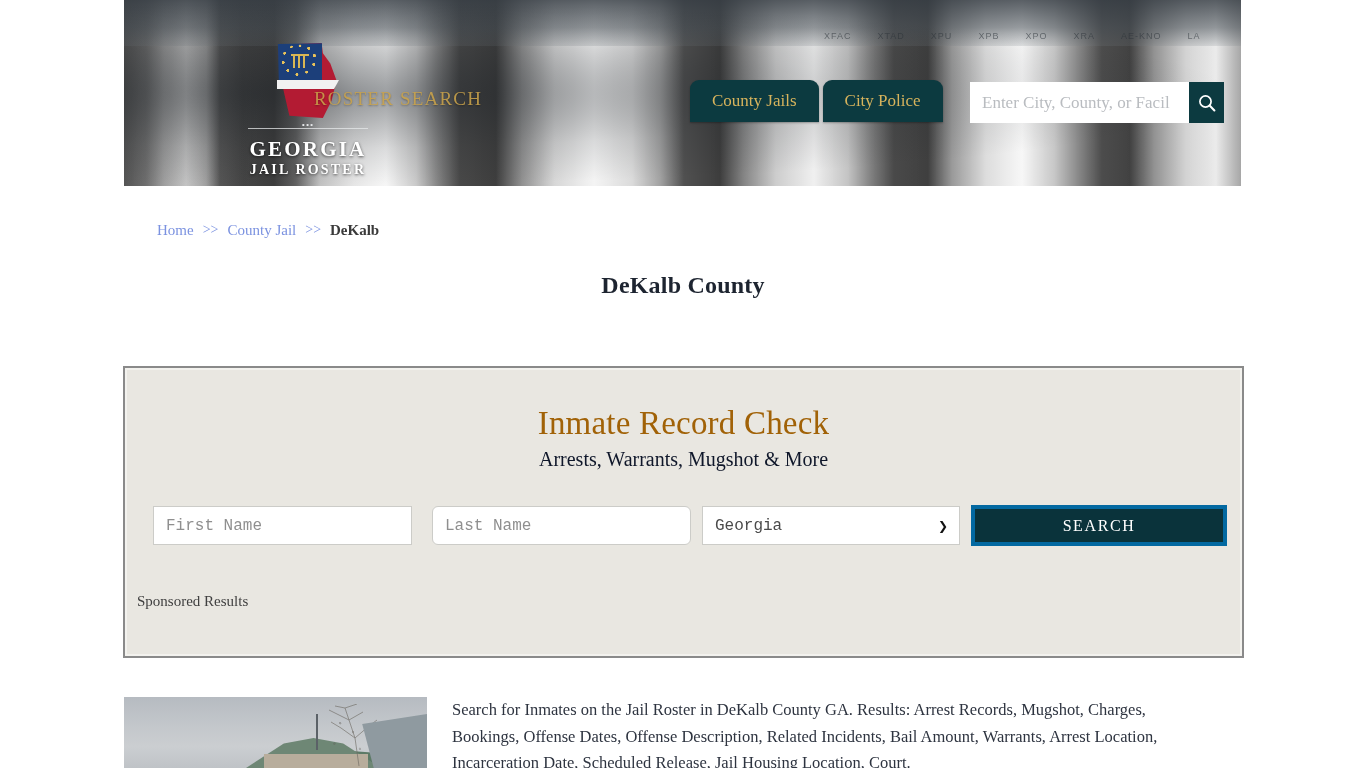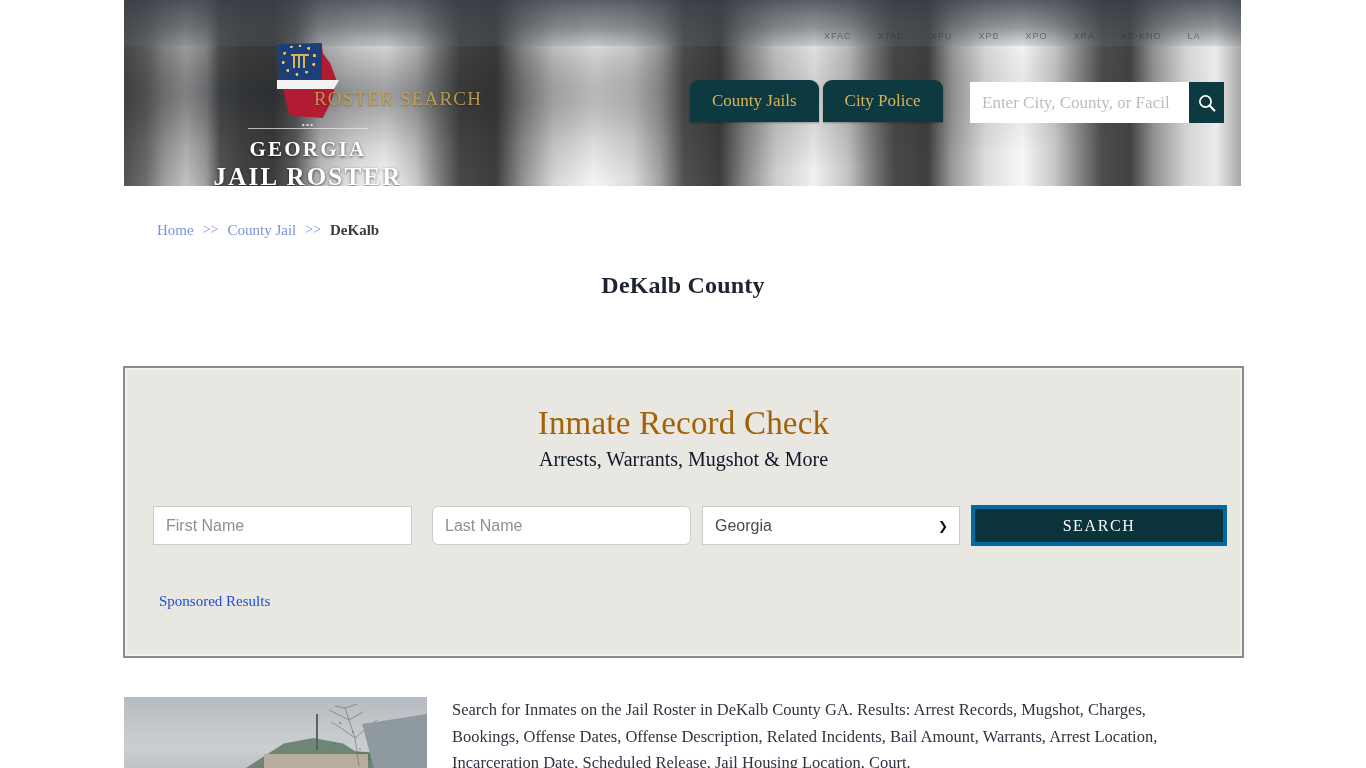--- a/index.html
+++ b/index.html
@@ -106,21 +106,21 @@
   .logo-rule::after{
     content:"•••"; position:absolute; left:50%; top:-9px; transform:translateX(-50%);
     color:#e6e8ea; font-size:9px; letter-spacing:1px; background:transparent; padding:0 5px;
   }
   .logo-text-1, .logo-text-2 {
     color:#ffffff; font-weight:bold; letter-spacing:2.2px;
     text-shadow:0 1px 3px rgba(0,0,0,.65);
     line-height:1.18;
   }
   .logo-text-1 { font-size:21px; }
-  .logo-text-2 { font-size:25px; }
+  .logo-text-2 { font-size:14px; }
 
   .roster-search-wm {
     position:absolute; left:190px; top:88px;
     color:#c9a24a; font-size:19px; letter-spacing:1.2px;
     opacity:.88; text-shadow:0 1px 2px rgba(0,0,0,.35);
   }
 
   
   .nav-tabs { position:absolute; left:566px; top:80px; display:flex; gap:4px; }
   .nav-tab {
@@ -177,21 +177,21 @@
   .panel-sub {
     text-align:center; margin-top:6px;
     font-size:20px; color:#0f172a;
   }
   .form-row {
     position:absolute; left:28px; top:137px;
     display:flex; align-items:center; gap:0;
   }
   .fld {
     height:39px; border:1px solid #ccccc8; background:#fff;
-    font-family:Liberation Sans, sans-serif; font-size:16px; color:#4a4a4a;
+    font-family:Liberation Mono, monospace; font-size:16px; color:#4a4a4a;
     padding:0 12px; outline:none;
   }
   .fld::placeholder { color:#8f8f8f; }
   .fld-first { width:259px; margin-right:20px; }
   .fld-last  { width:259px; margin-right:11px;border-radius:6px; }
   .fld-state {
     width:258px; margin-right:11px; appearance:none;
     background-image:none; cursor:pointer;
   }
   .select-wrap { position:relative; display:inline-block; }
@@ -200,22 +200,22 @@
     pointer-events:none; color:#111; font-size:12px;
   }
   .search-btn {
     width:256px; height:41px;
     background:#0a333b; color:#ffffff;
     border:4px solid #0369a1;
     font-family:"Liberation Serif", serif;
     font-size:16px; letter-spacing:1.6px; cursor:pointer;
   }
   .sponsored {
-    position:absolute; left:34px; top:225px;
-    font-size:15px; color:#1d4ed8;
+    position:absolute; left:12px; top:225px;
+    font-size:15px; color:#404040;
   }
 
   
   .thumb {
     position:absolute; left:124px; top:697px;
     width:303px; height:71px;
     overflow:hidden;
     background: linear-gradient(180deg,#b9bec4 0%, #c6cace 45%, #b2b7bd 100%);
   }
   .thumb-sky {

